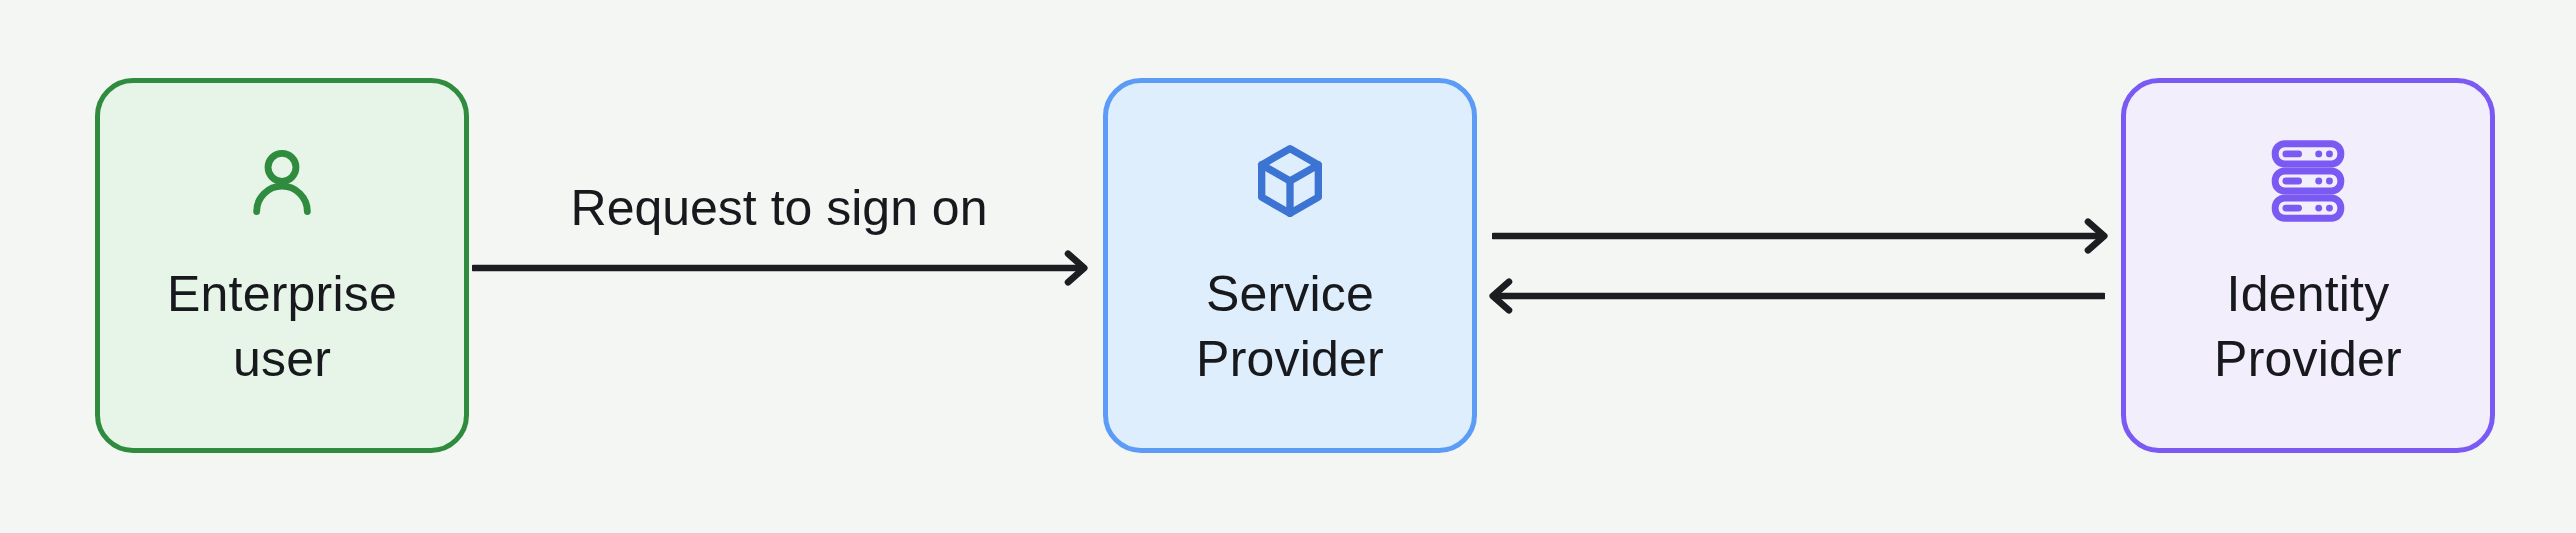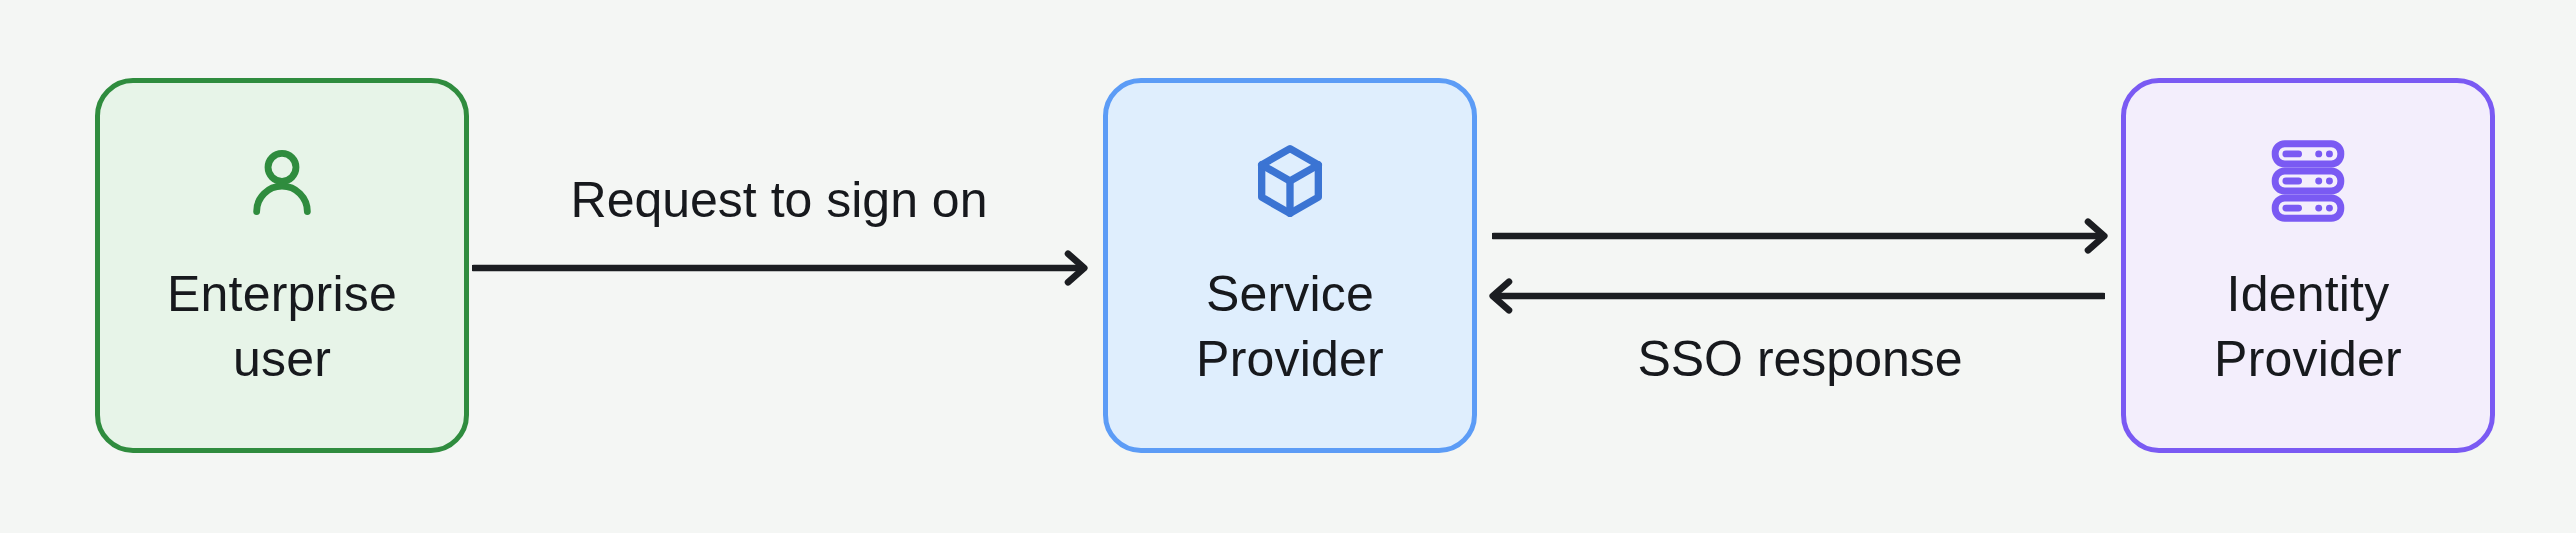--- a/index.html
+++ b/index.html
@@ -77,21 +77,21 @@
 
   
   .edge-label {
     position: absolute;
     transform: translate(-50%, -50%);
     font-size: 50px;
     font-weight: 400;
     white-space: nowrap;
     color: #17191d;
   }
-  .edge-label--sign-on      { left: 779px;  top: 200px; }
+  .edge-label--sign-on      { left: 779px;  top: 208px; }
   .edge-label--sso-request  { left: 1800px; top: 181px; }
   .edge-label--sso-response { left: 1800px; top: 359px; }
 </style>
 </head>
 <body>
 
 <div class="canvas">
 
   <div class="node node--green">
     <div class="node__icon">
@@ -148,16 +148,15 @@
       <polyline points="626,7 643,22 626,37"></polyline>
     </svg>
   </div>
 
   <div class="arrow arrow--sso-response">
     <svg width="617" height="42" viewBox="0 0 648 44">
       <line x1="11" y1="22" x2="646" y2="22"></line>
       <polyline points="22,7 5,22 22,37"></polyline>
     </svg>
   </div>
-  <div class="edge-label edge-label--sso-response">SSO response</div>
 
 </div>
 
 
 </body></html>

